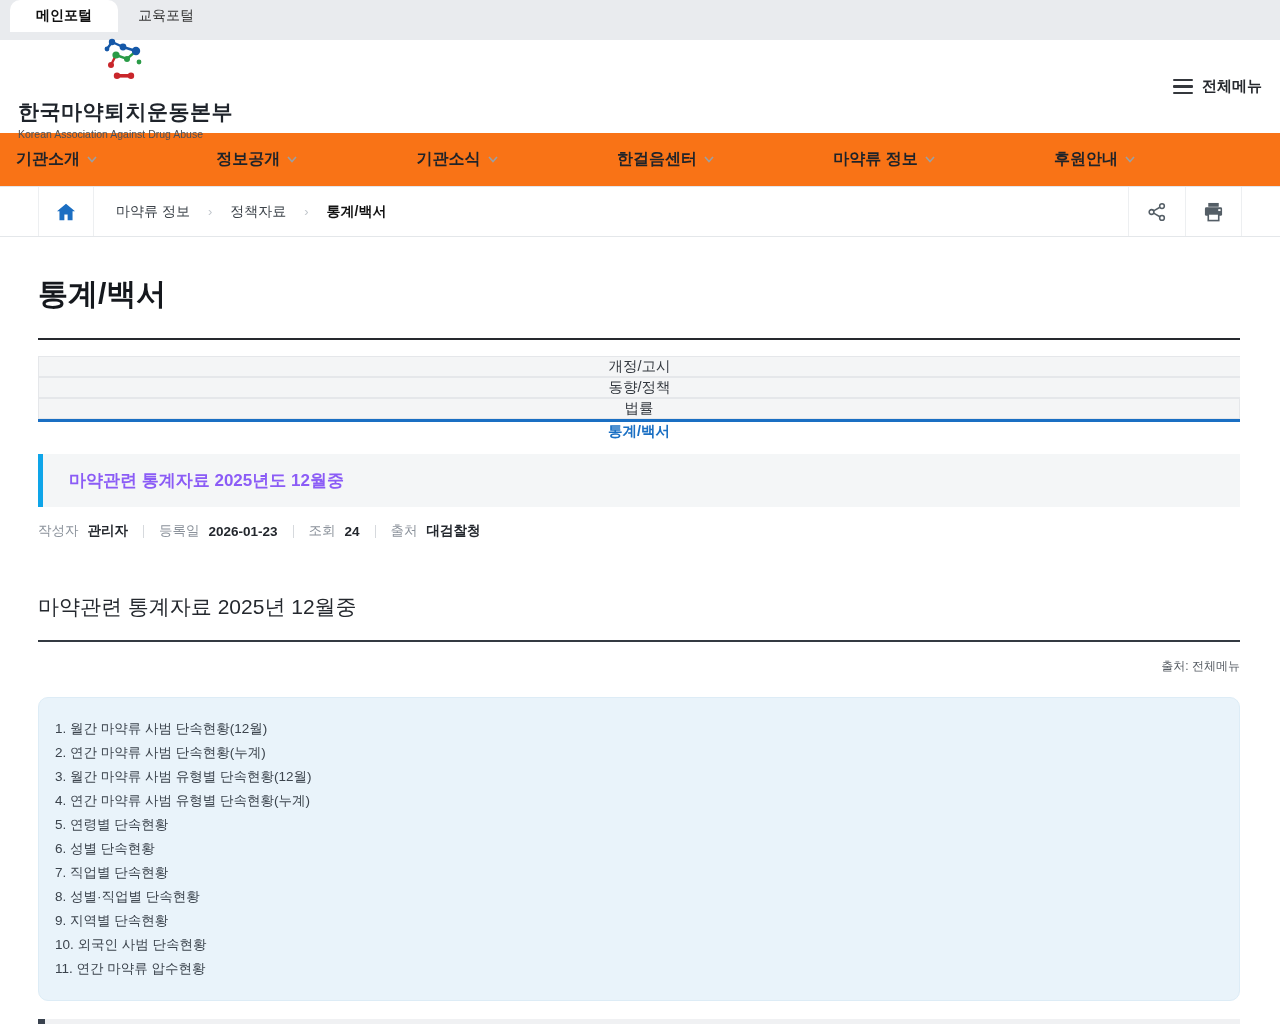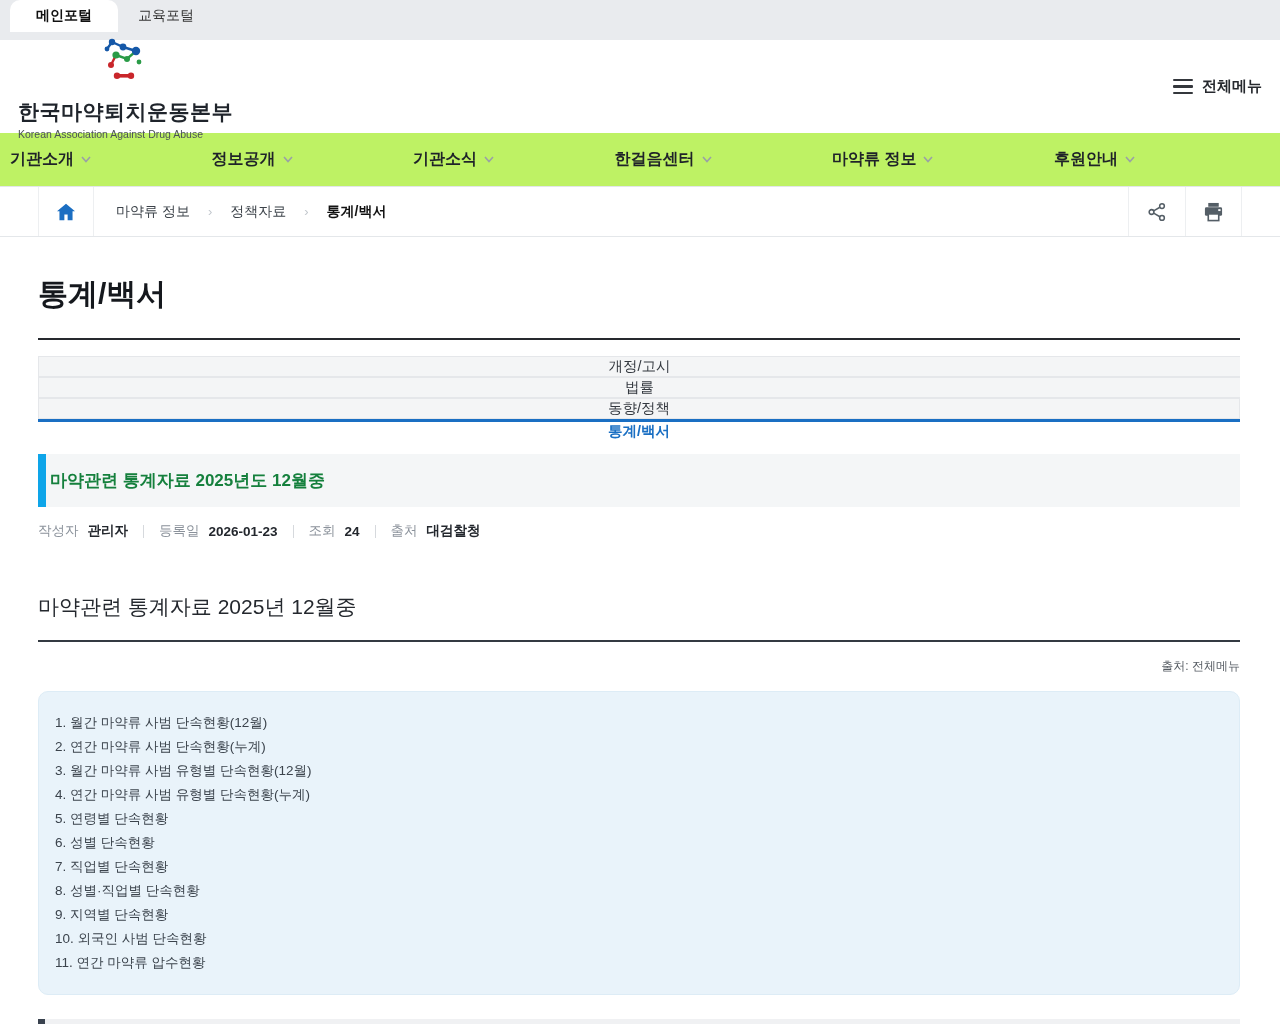--- a/index.html
+++ b/index.html
@@ -17,21 +17,21 @@
   .site-header { height:93px; display:flex; align-items:center; justify-content:space-between; padding:0 18px; background:#fff; }
   .logo { display:flex; align-items:center; gap:10px; cursor:pointer;flex-direction:column; }
   .logo-text .t1 { font-size:21px; font-weight:800; color:#1f242b; letter-spacing:0.5px; }
   .logo-text .t2 { font-size:10.5px; color:#4a5158; margin-top:2px; }
   .all-menu { display:flex; align-items:center; gap:9px; cursor:pointer; font-size:15px; font-weight:700; color:#26292e; }
   .hamburger { display:flex; flex-direction:column; gap:4px; }
   .hamburger span { display:block; width:20px; height:2.5px; background:#34373c; border-radius:1px; }
 
   
   .main-nav { height:54px; display:flex; align-items:center; justify-content:space-between;
-    padding:0 145px 0 10px; border-bottom:1px solid #e3e6ea; background:#bef264; }
+    padding:0 145px 0 16px; border-bottom:1px solid #e3e6ea; background:#f97316; }
   .nav-item { display:flex; align-items:center; gap:7px; font-size:16px; font-weight:700; color:#1f2329; cursor:pointer; }
   .chev { width:10px; height:7px; }
 
   
   .crumb-row { height:50px; display:flex; align-items:stretch; border-bottom:1px solid #e4e7ea; padding:0 38px; }
   .home-cell { width:56px; display:flex; align-items:center; justify-content:center;
     border-left:1px solid #edeff1; border-right:1px solid #edeff1; cursor:pointer; }
   .crumbs { display:flex; align-items:center; gap:18px; padding-left:22px; font-size:14px; color:#3c4249; }
   .crumb-sep { color:#c2c7cd; font-size:13px; }
   .crumb-current { font-weight:700; color:#111; }
@@ -46,32 +46,32 @@
   .page-title { margin-top:37px; font-size:30px; font-weight:700; color:#15181d; }
   .title-rule { margin-top:23px; border-bottom:2px solid #26292e; }
 
   .tabset { display:flex; margin-top:16px; height:54px;flex-direction:column; }
   .ctab { flex:1; display:flex; align-items:center; justify-content:center; font-size:14.5px; color:#33383f;
     background:#f4f5f6; border:1px solid #e5e7ea; border-right:none; cursor:pointer; }
   .ctab + .ctab { }
   .ctab:nth-child(3) { border-right:1px solid #e5e7ea; }
   .ctab.active { background:#fff; border:none; border-top:3px solid #1a6fc3; color:#1a6fc3; font-weight:700; }
 
-  .post-head { margin-top:44px; background:#f4f6f7; border-left:8px solid #0ea5e9;
-    padding:15px 4px; font-size:17px; font-weight:700; color:#15803d; }
+  .post-head { margin-top:44px; background:#f4f6f7; border-left:5px solid #0ea5e9;
+    padding:15px 26px; font-size:17px; font-weight:700; color:#8b5cf6; }
   .post-meta { display:flex; align-items:center; margin-top:15px; font-size:13.5px; }
   .meta-label { color:#8b929b; margin-right:9px; }
   .meta-value { color:#23272d; font-weight:700; }
   .meta-sep { width:1px; height:13px; background:#d6d9dd; margin:0 15px; }
 
   .body-heading { margin-top:53px; font-size:21px; font-weight:500; color:#24282e; }
   .body-rule { margin-top:19px; border-bottom:2px solid #343a42; }
   .source-note { margin-top:16px; text-align:right; font-size:12px; color:#565c63; }
 
-  .toc-box { margin-top:16px; background:#e9f3fa; border:1px solid #ddecf6; border-radius:10px;
+  .toc-box { margin-top:22px; background:#e9f3fa; border:1px solid #ddecf6; border-radius:10px;
     padding:19px 16px; }
   .toc-item { font-size:13.5px; color:#3b434c; line-height:24px; }
 
   
   .next-sliver { position:absolute; left:38px; right:40px; top:1019px; height:5px; display:flex; }
   .next-sliver .accent { width:7px; background:#39424e; }
   .next-sliver .bar { flex:1; background:#f0f1f3; }
 </style>
 </head>
 <body>
@@ -191,22 +191,22 @@
     </svg>
   </div>
 </div>
 
 <div class="content">
   <h1 class="page-title">통계/백서</h1>
   <div class="title-rule"></div>
 
   <div class="tabset">
     <div class="ctab">개정/고시</div>
+    <div class="ctab">동향/정책</div>
     <div class="ctab">법률</div>
-    <div class="ctab">동향/정책</div>
     <div class="ctab active">통계/백서</div>
   </div>
 
   <div class="post-head">
     <span>마약관련 통계자료 2025년도 12월중</span>
   </div>
 
   <div class="post-meta">
     <span class="meta-label">작성자</span>
     <span class="meta-value">관리자</span>

